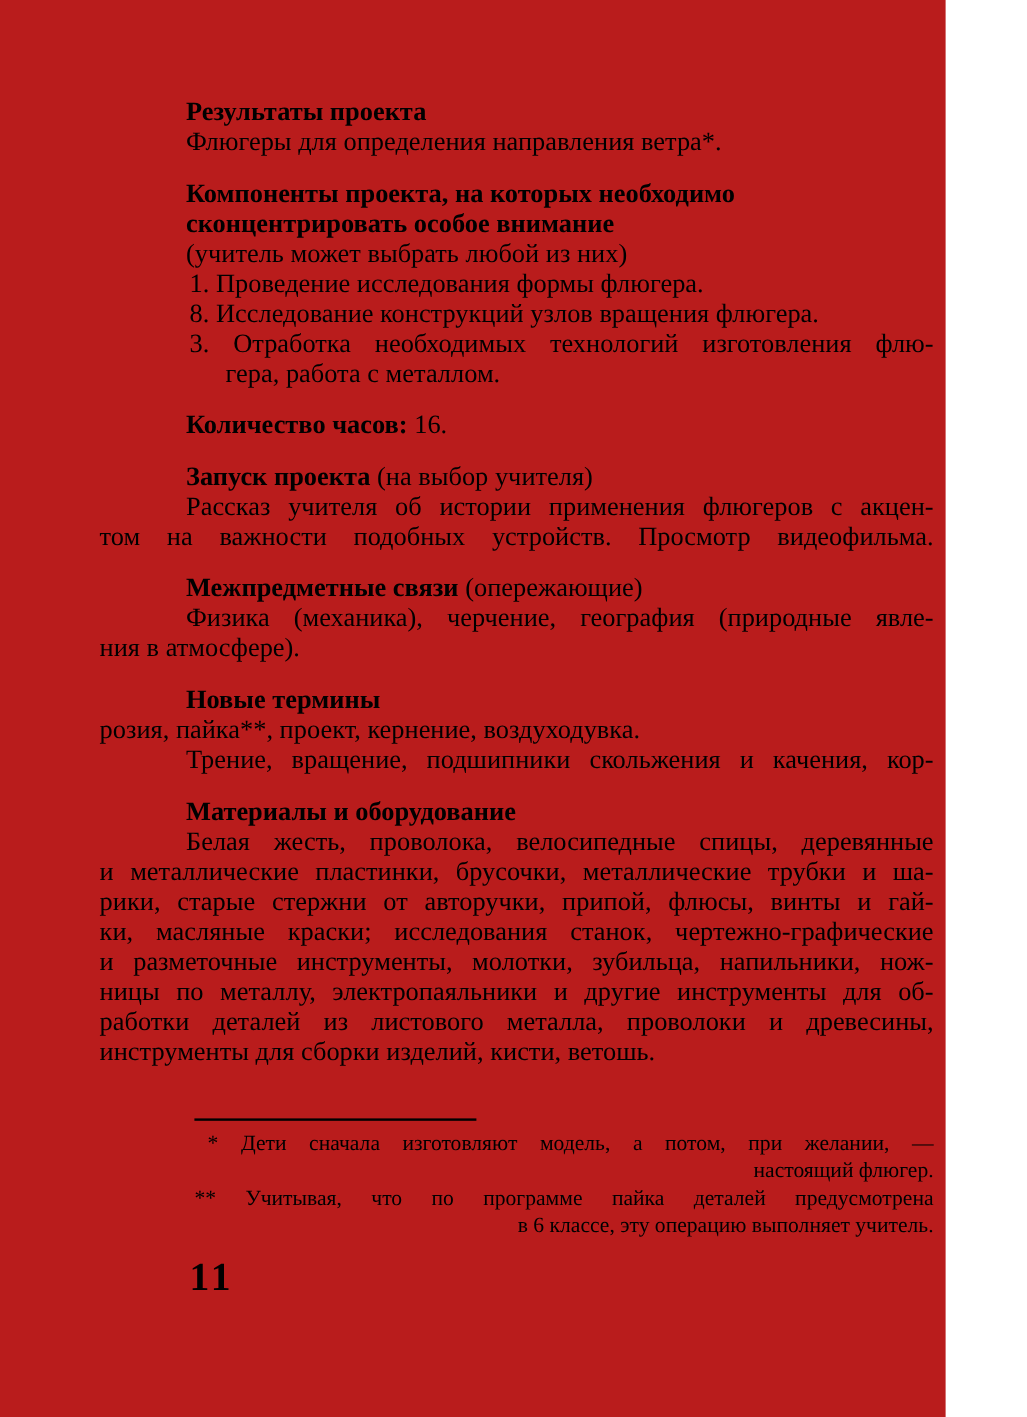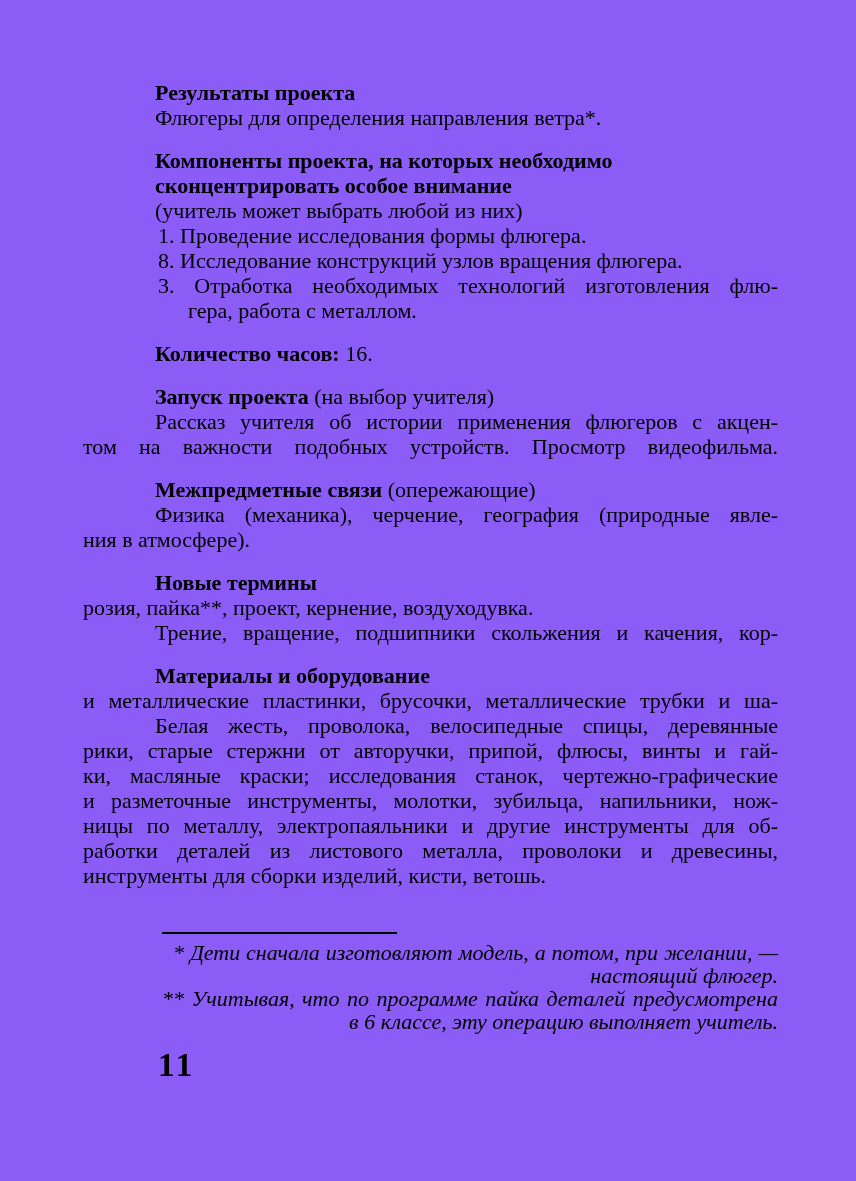--- a/index.html
+++ b/index.html
@@ -5,22 +5,22 @@
   html, body { margin: 0; padding: 0; }
   body {
     width: 856px; height: 1181px;
     background: #ffffff;
     color: #000000;
     font-family: "Liberation Serif", serif;
     overflow: hidden;
   }
   .page {
     position: relative;
-    width: 856px; height: 1181px;
-    background: #8b5cf6;
+    width: 788px; height: 1181px;
+    background: #b91c1c;
   }
   .content {
     position: absolute;
     left: 83px; top: 80px;
     width: 695px;
     font-size: 22px;
     line-height: 25px;
   }
   .ln { min-height: 25px; }
   .b { font-weight: bold; }
@@ -36,23 +36,22 @@
   .gap { margin-top: 18px; }
 
   .footnote-rule {
     margin-top: 44px;
     margin-left: 79px;
     width: 235px;
     border-top: 2px solid #000;
     margin-bottom: 7px;
   }
   .footnotes {
-    font-size: 22px;
+    font-size: 18px;
     line-height: 23px;
-    font-style: italic;
   }
   .fn-ln { min-height: 23px; }
   .fn1 { margin-left: 90px; }   
   .fn2 { margin-left: 79px; }   
   .fnc { margin-left: 105px; text-align: right; }  
 
   .pageno {
     margin-top: 20px;
     margin-left: 75px;
     font-size: 33px;
@@ -85,22 +84,22 @@
 
     <div class="ln indent gap"><span class="b">Межпредметные связи</span> <span>(опережающие)</span></div>
     <div class="ln indent jst">Физика (механика), черчение, география (природные явле-</div>
     <div class="ln">ния в атмосфере).</div>
 
     <div class="ln indent b gap">Новые термины</div>
     <div class="ln">розия, пайка**, проект, кернение, воздуходувка.</div>
     <div class="ln indent jst">Трение, вращение, подшипники скольжения и качения, кор-</div>
 
     <div class="ln indent b gap">Материалы и оборудование</div>
+    <div class="ln indent jst">Белая жесть, проволока, велосипедные спицы, деревянные</div>
     <div class="ln jst">и металлические пластинки, брусочки, металлические трубки и ша-</div>
-    <div class="ln indent jst">Белая жесть, проволока, велосипедные спицы, деревянные</div>
     <div class="ln jst">рики, старые стержни от авторучки, припой, флюсы, винты и гай-</div>
     <div class="ln jst">ки, масляные краски; исследования станок, чертежно-графические</div>
     <div class="ln jst">и разметочные инструменты, молотки, зубильца, напильники, нож-</div>
     <div class="ln jst">ницы по металлу, электропаяльники и другие инструменты для об-</div>
     <div class="ln jst">работки деталей из листового металла, проволоки и древесины,</div>
     <div class="ln">инструменты для сборки изделий, кисти, ветошь.</div>
 
     <div class="footnote-rule"></div>
     <div class="footnotes">
       <div class="fn-ln fn1 jst"><span>*</span> <span>Дети сначала изготовляют модель, а потом, при желании, —</span></div>

